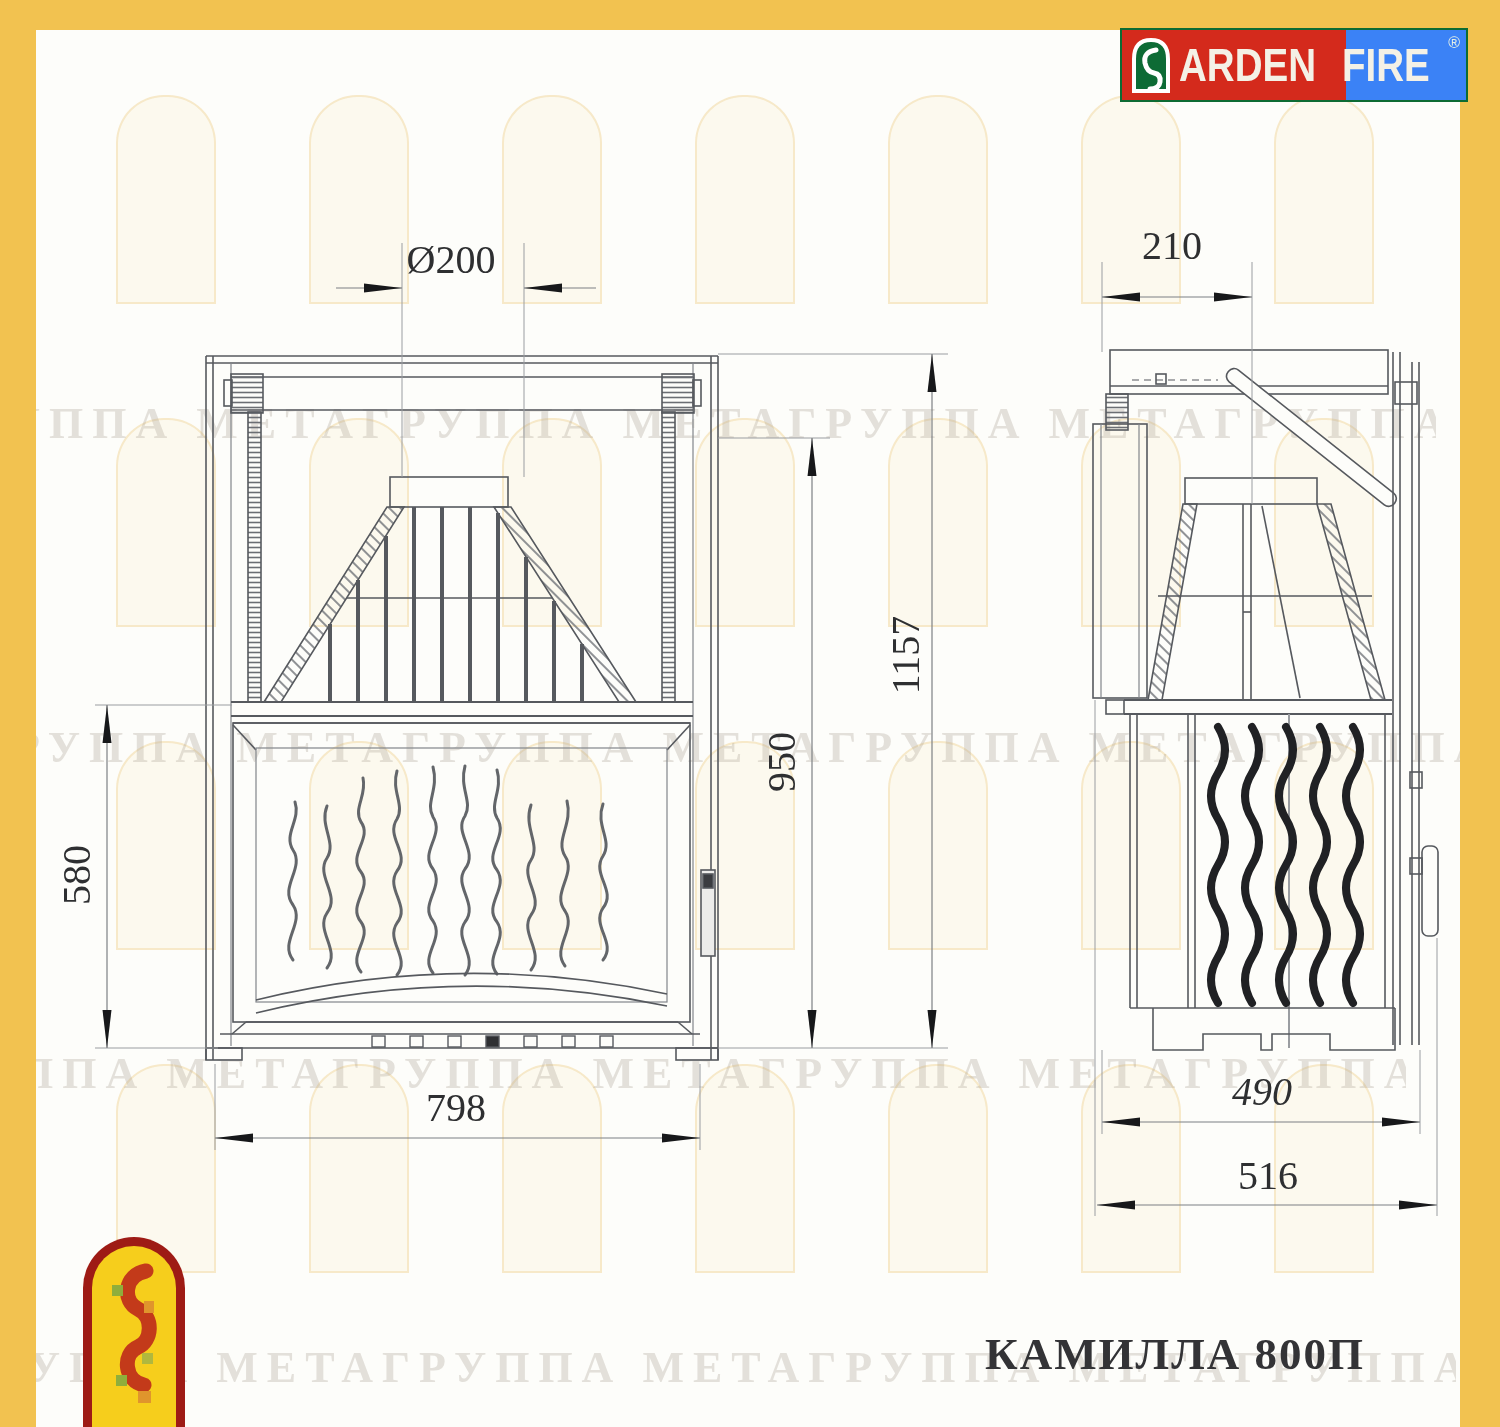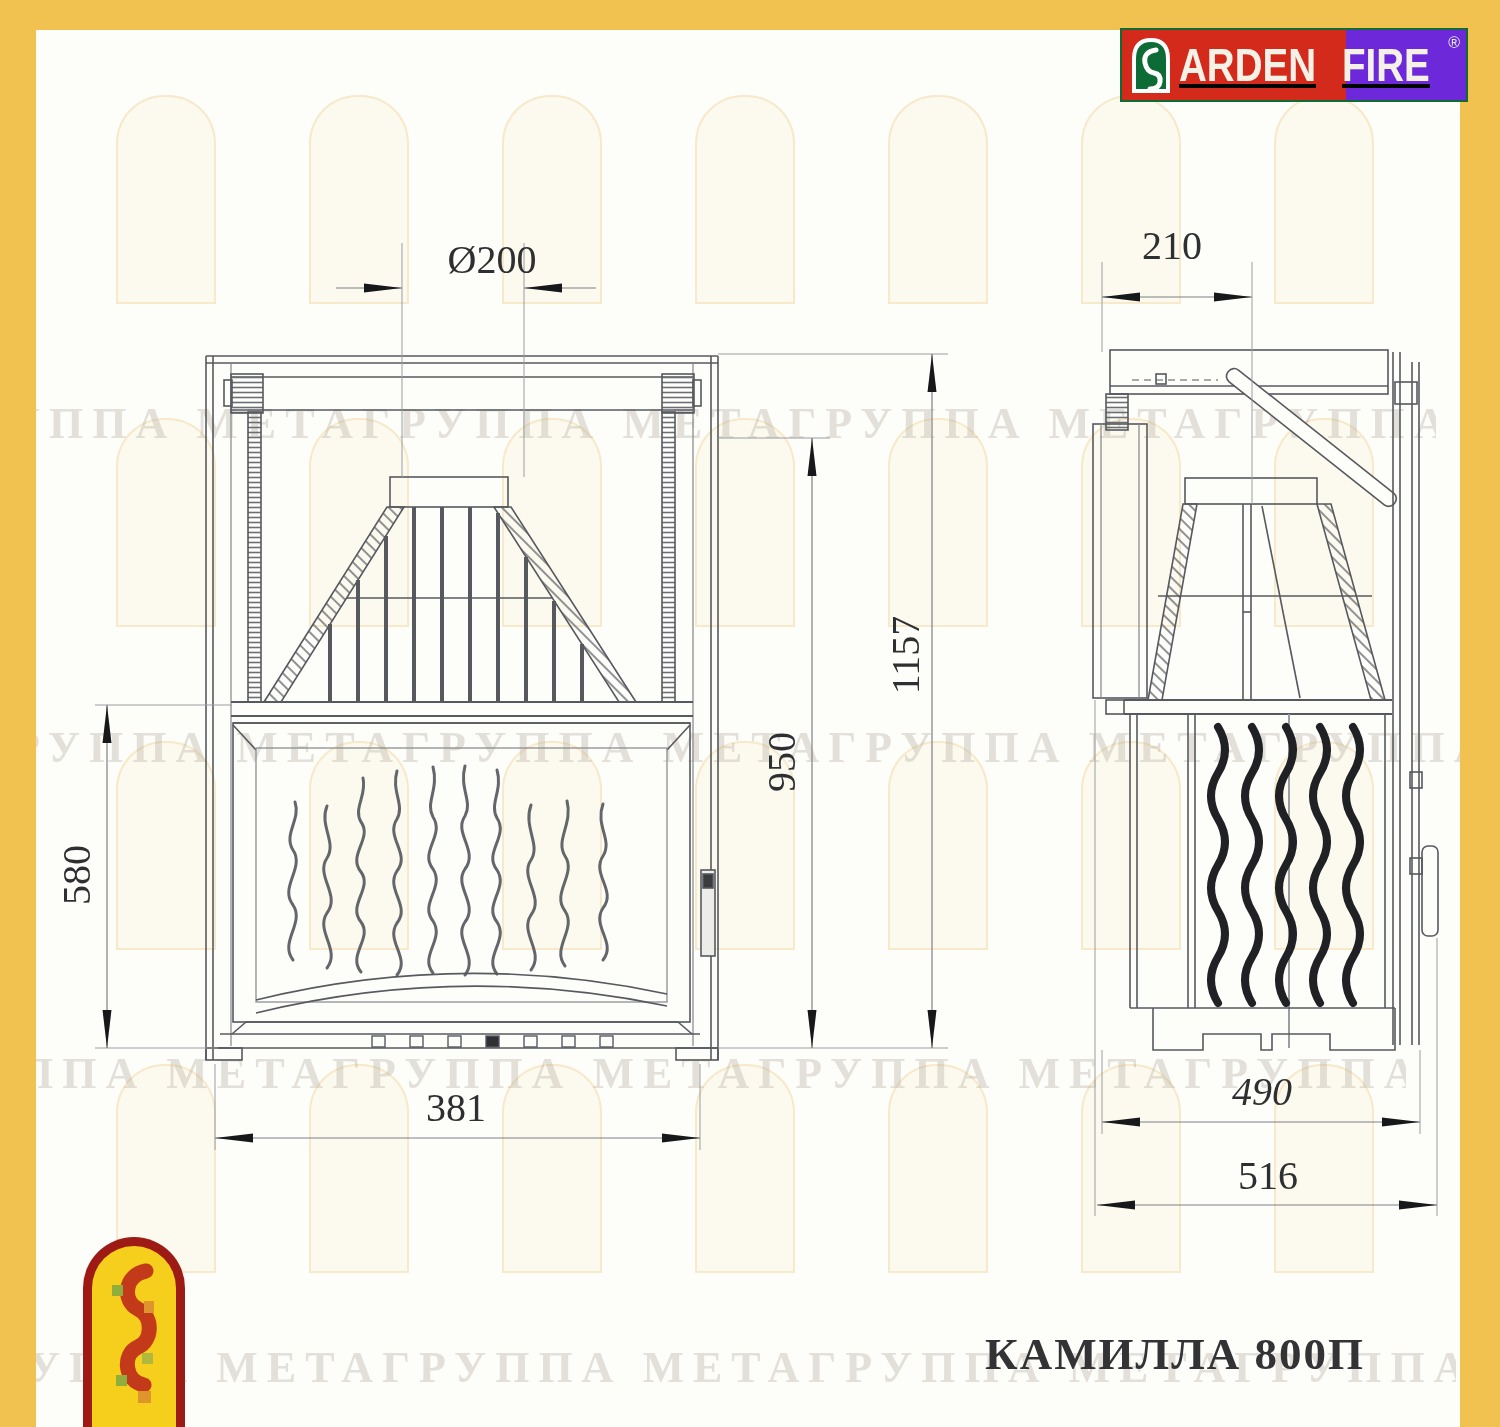--- a/index.html
+++ b/index.html
@@ -12,23 +12,23 @@
   .wm-text{position:absolute; white-space:nowrap; font-family:"Liberation Serif",serif; font-weight:bold;
            font-size:44px; letter-spacing:9px; color:rgba(168,160,146,0.30); overflow:hidden; width:1500px;}
   
   .draw{position:absolute; left:0; top:0; pointer-events:none;}
   
   .dim{position:absolute; width:120px; height:44px; line-height:44px; text-align:center;
        font-family:"Liberation Serif",serif; font-size:40px; color:#2e2f31;}
   .dim.rot{transform:rotate(-90deg);}
   
   .logo{position:absolute; left:1120px; top:28px; width:348px; height:74px; border:2px solid #0d6b33;
-        display:flex; box-sizing:border-box;text-decoration:underline;}
+        display:flex; box-sizing:border-box;}
   .logo-red{flex:0 0 188px; background:#D42A1C; display:flex; align-items:center; padding-left:9px; box-sizing:border-box;}
-  .logo-green{flex:1; background:#6d28d9; position:relative; display:flex; align-items:center;}
+  .logo-green{flex:1; background:#3b82f6; position:relative; display:flex; align-items:center;}
   .logo-word{font-family:"Liberation Sans",sans-serif; font-weight:bold; font-size:47px; color:#F4F1E6;
              transform:scaleX(0.82); transform-origin:left center; letter-spacing:0px; line-height:70px;}
   .logo-red .logo-word{margin-left:8px; transform-origin:left center;}
   .logo-green .logo-word{margin-left:-4px;}
   .logo-reg{position:absolute; top:4px; right:6px; font-family:"Liberation Sans",sans-serif;
             font-size:16px; color:#E4EFE5;}
   
   .emblem{position:absolute; left:83px; top:1237px; width:102px; height:190px; box-sizing:border-box;
           background:#F6CE1C; border:9px solid #9E1B15; border-bottom:none; border-radius:52px 52px 0 0;
           display:flex; align-items:center; justify-content:center;}
@@ -259,25 +259,25 @@
         <line x1="812" y1="438" x2="812" y2="1048" marker-start="url(#arr)" marker-end="url(#arr)"></line>
         <line x1="932" y1="354" x2="932" y2="1048" marker-start="url(#arr)" marker-end="url(#arr)"></line>
         <line x1="215" y1="1138" x2="700" y2="1138" marker-start="url(#arr)" marker-end="url(#arr)"></line>
         <line x1="1102" y1="297" x2="1252" y2="297" marker-start="url(#arr)" marker-end="url(#arr)"></line>
         <line x1="1102" y1="1122" x2="1420" y2="1122" marker-start="url(#arr)" marker-end="url(#arr)"></line>
         <line x1="1097" y1="1205" x2="1437" y2="1205" marker-start="url(#arr)" marker-end="url(#arr)"></line>
       </g>
     </g>
   </svg>
 
-  <div class="dim" style="left:420px; top:238px;padding-left:12px;">Ø200</div>
+  <div class="dim" style="left:379px; top:238px;padding-left:12px;">Ø200</div>
   <div class="dim rot" style="left:17px;  top:853px;">580</div>
   <div class="dim rot" style="left:722px; top:740px;">950</div>
   <div class="dim rot" style="left:846px; top:633px;">1157</div>
-  <div class="dim" style="left:396px; top:1086px;">381</div>
+  <div class="dim" style="left:396px; top:1086px;">798</div>
   <div class="dim" style="left:1112px; top:224px;">210</div>
   <div class="dim" style="left:1202px; top:1070px;font-style:italic;">490</div>
   <div class="dim" style="left:1208px; top:1154px;">516</div>
 
   <div class="logo">
     <div class="logo-red">
       <span style="display:inline-block; width:40px; height:56px;">
         <svg width="40" height="56" viewBox="0 0 40 56">
           <path d="M3,54 V22 Q3,3 20,3 Q37,3 37,22 V54 Z" fill="#0d6b35" stroke="#ffffff" stroke-width="4"></path>
           <path d="M25,13 q-13,2 -11,13 q2,9 9,10 q7,1 6,9 q-1,7 -10,7" fill="none" stroke="#ffffff" stroke-width="5" stroke-linecap="round"></path>

